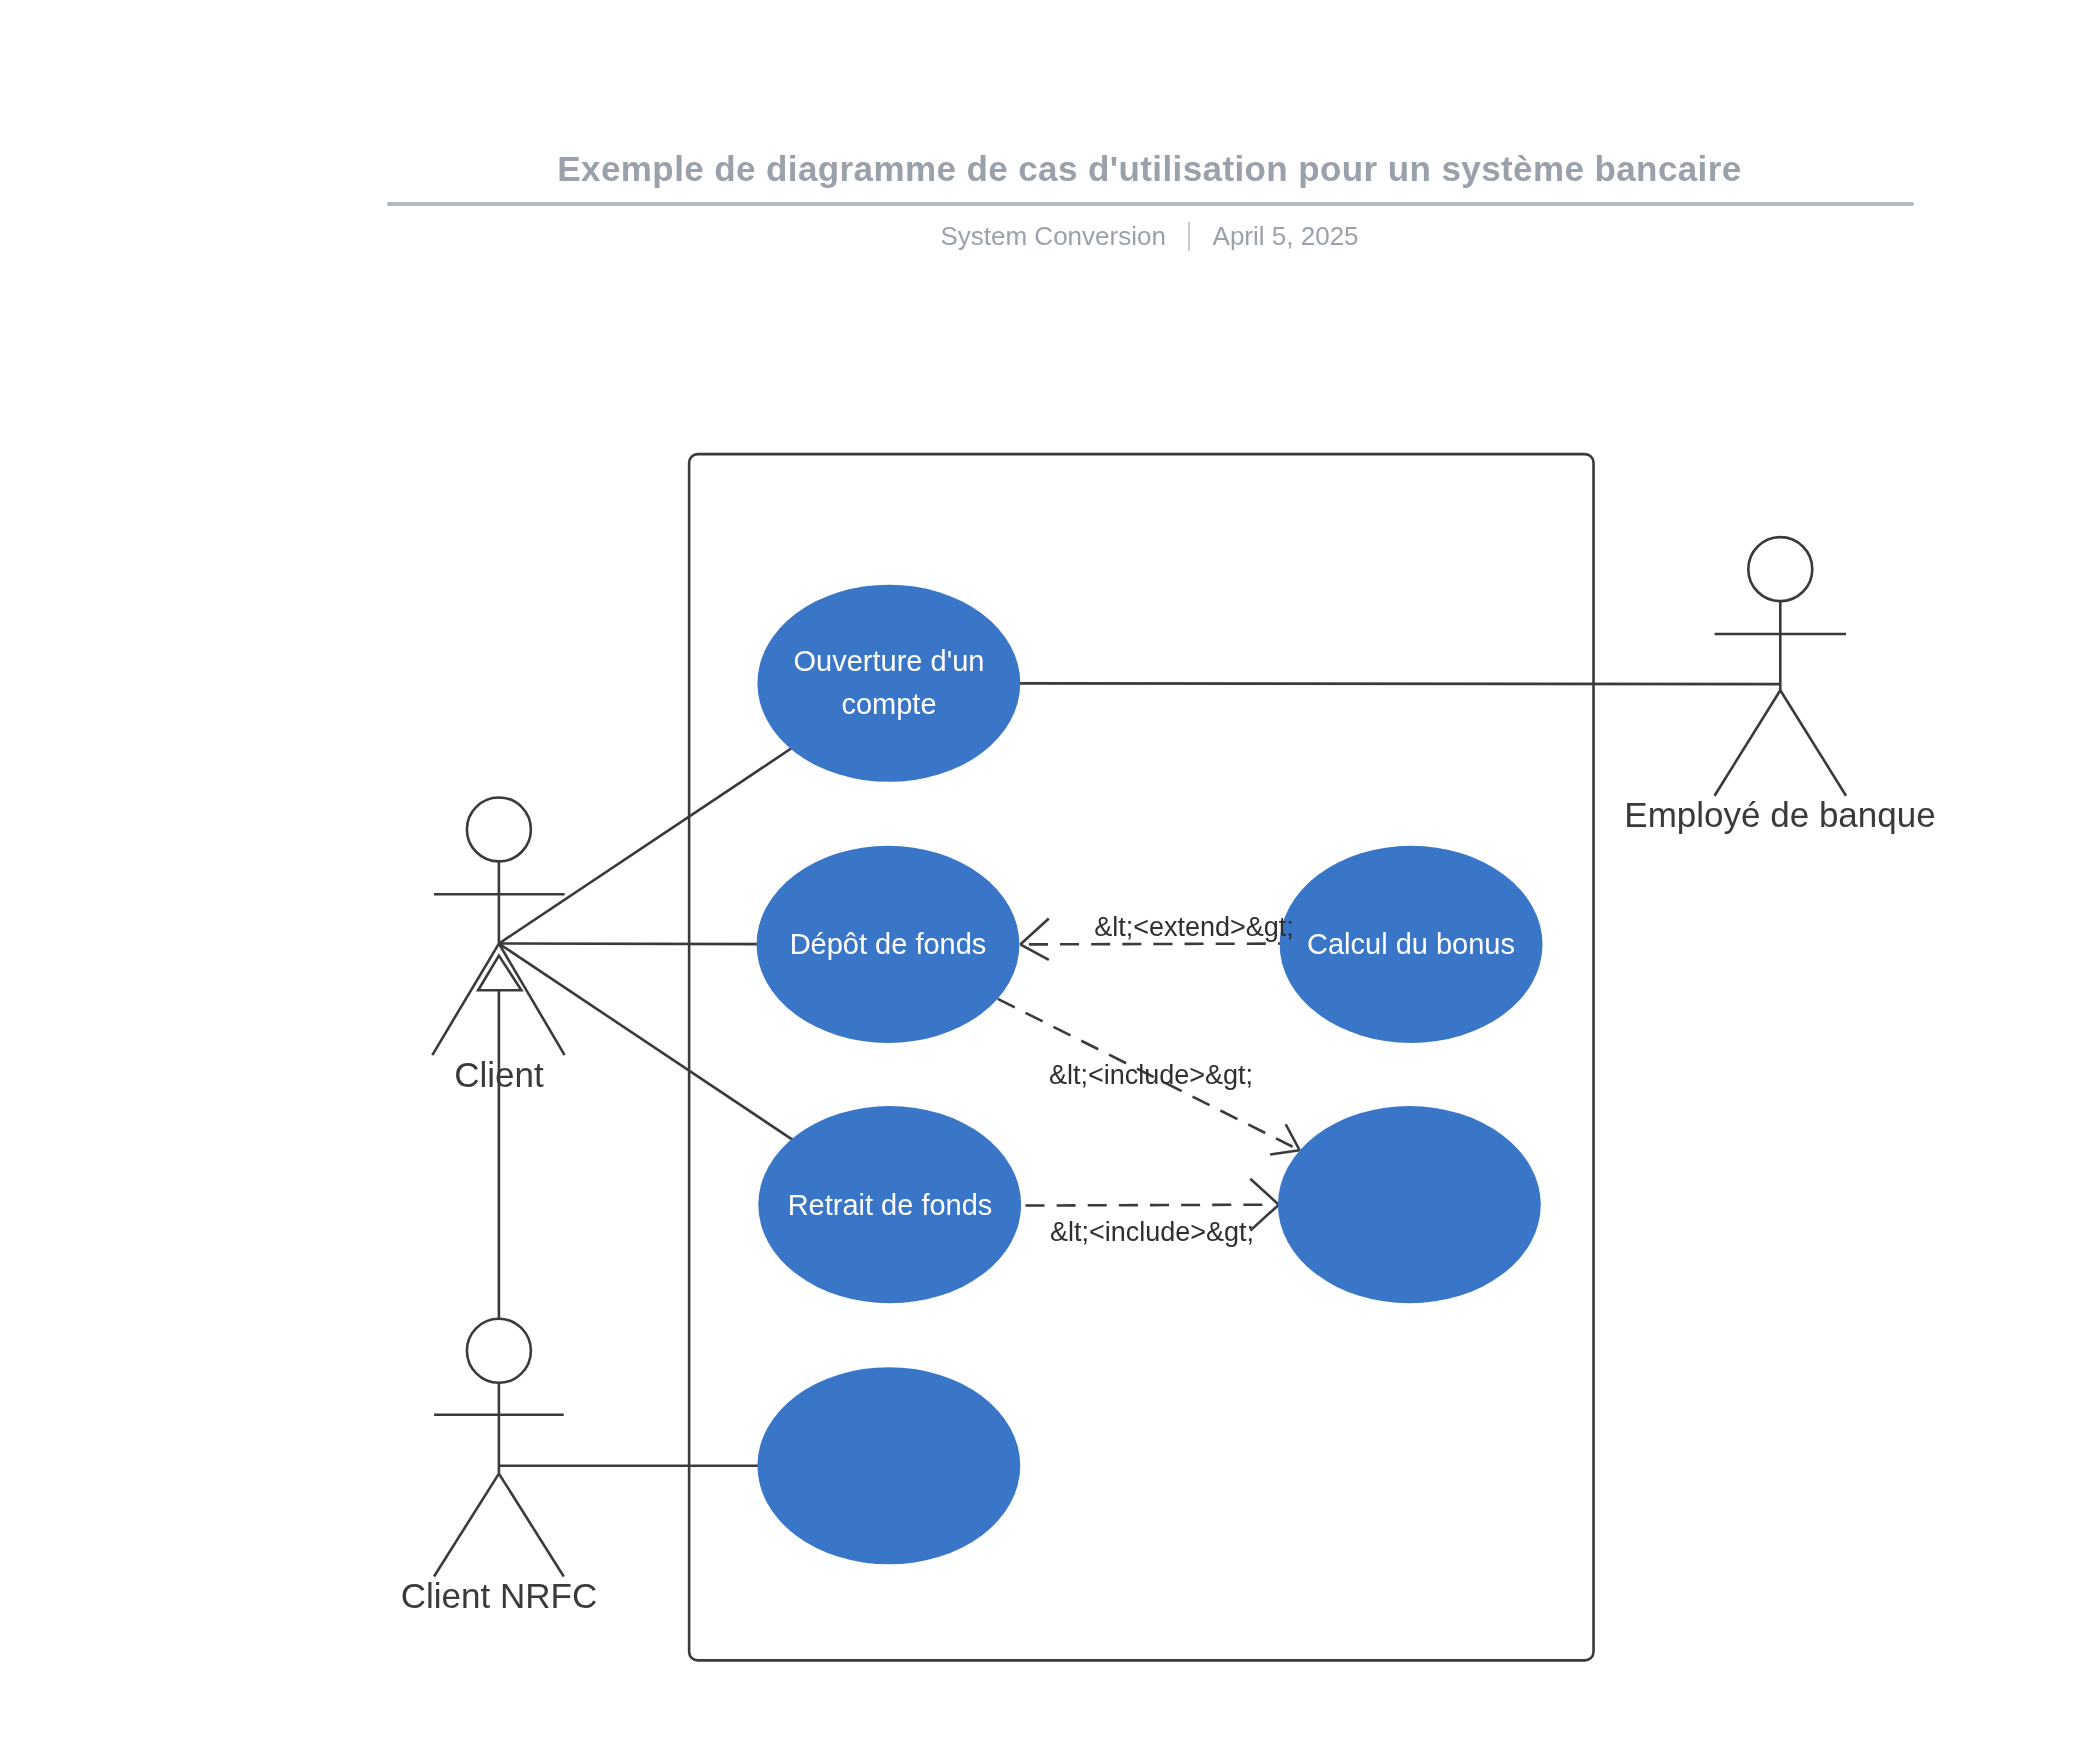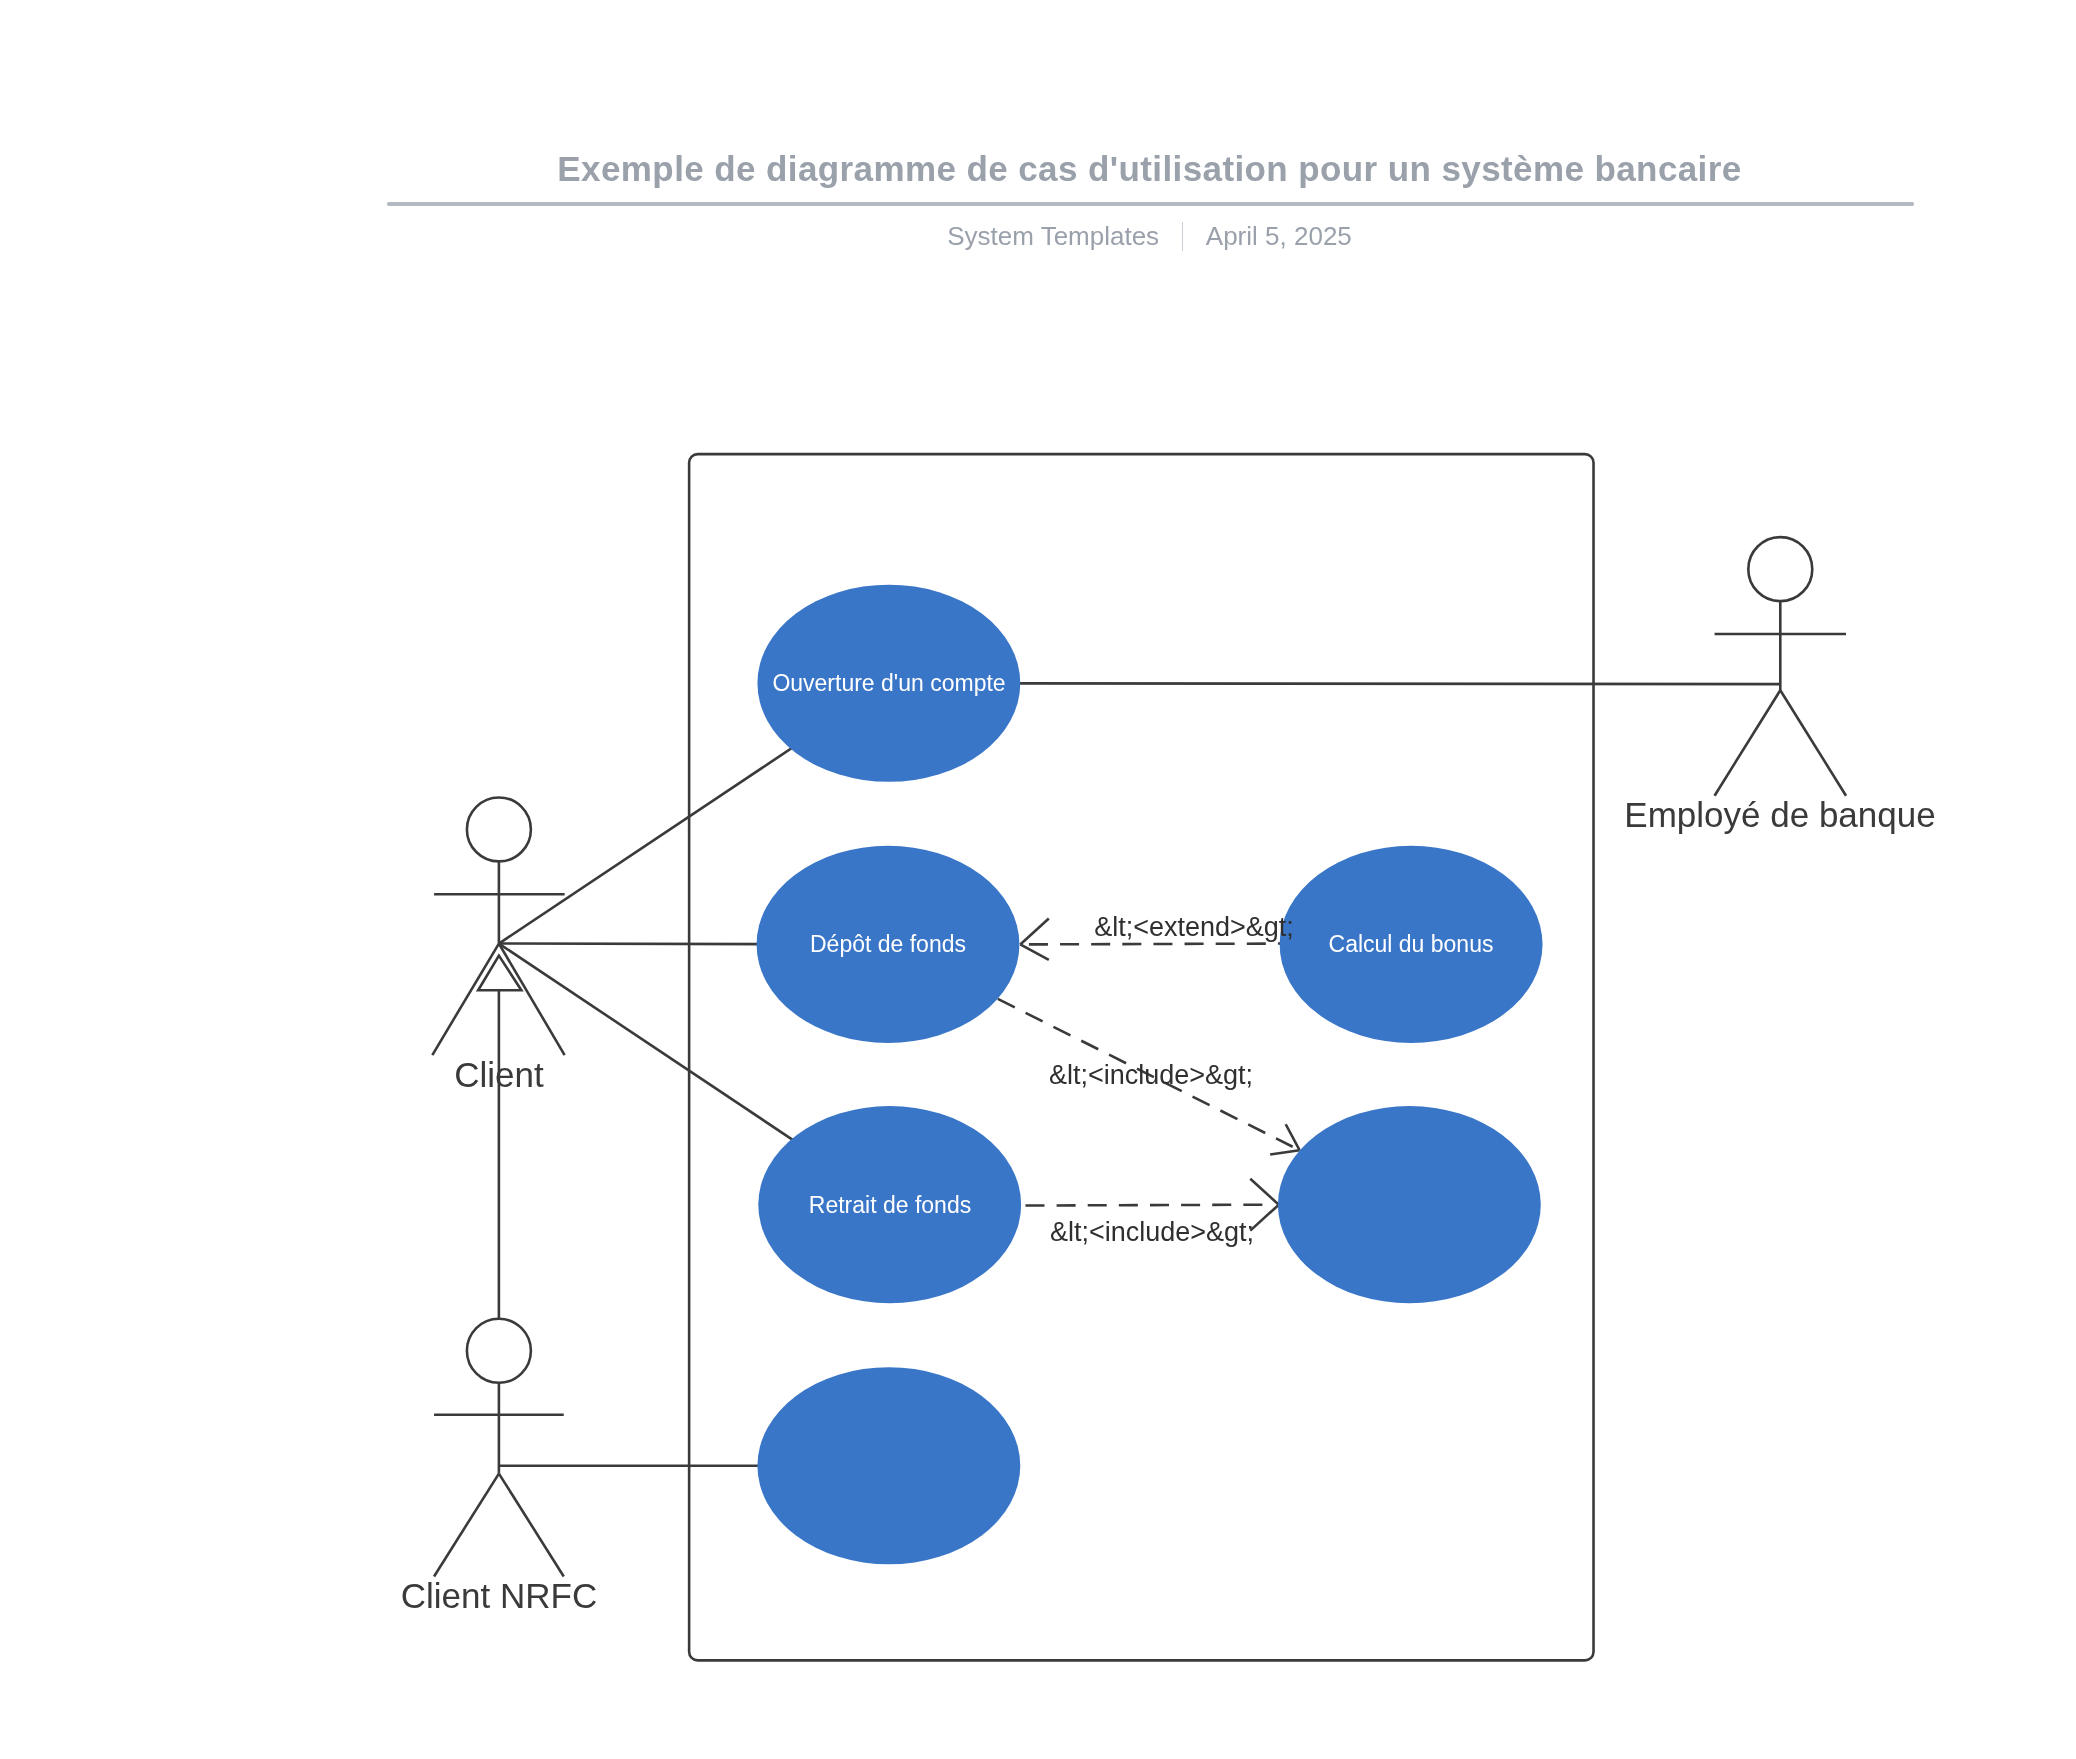--- a/index.html
+++ b/index.html
@@ -24,21 +24,21 @@
   }
   .subtitle-row{
     left:380px;top:221px;width:1539px;
     display:flex;align-items:center;justify-content:center;gap:22.5px;
     font-size:26px;color:#9aa1ab;
   }
   .subtitle-divider{width:1.7px;height:29px;background:#c9ced4;}
   
   .uc-label{
     transform:translate(-50%,-50%);
-    text-align:center;color:#ffffff;font-size:23px;line-height:43px;
+    text-align:center;color:#ffffff;font-size:29px;line-height:43px;
   }
   .actor-label{
     transform:translate(-50%,-50%);
     text-align:center;color:#3a3a3a;font-size:35px;white-space:nowrap;
   }
   .rel-label{
     transform:translate(-50%,-50%);
     text-align:center;color:#2f2f2f;font-size:27px;white-space:nowrap;
   }
   .box-title{
@@ -48,21 +48,21 @@
   svg{position:absolute;left:0;top:0;}
 </style>
 </head>
 <body>
 
 <div class="canvas">
 
   <div class="abs doc-title">Exemple de diagramme de cas d'utilisation pour un système bancaire</div>
   <div class="abs title-rule"></div>
   <div class="abs subtitle-row">
-    <span>System Templates</span>
+    <span>System Conversion</span>
     <span class="subtitle-divider"></span>
     <span>April 5, 2025</span>
   </div>
 
   <svg width="2076" height="1760" viewBox="0 0 2401 2035">
     <g stroke="#3a3a3a" stroke-width="3" fill="none">
       
       <rect x="797" y="525" width="1046" height="1395" rx="10"></rect>
 
       

